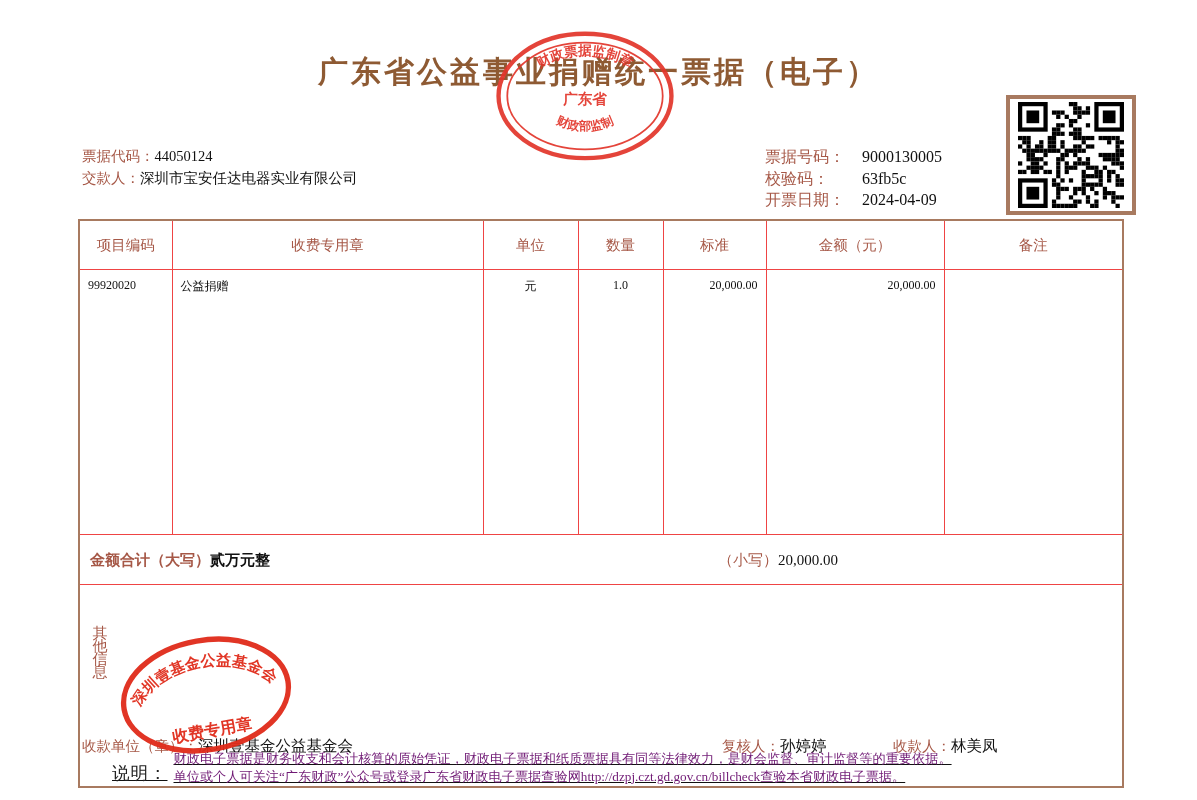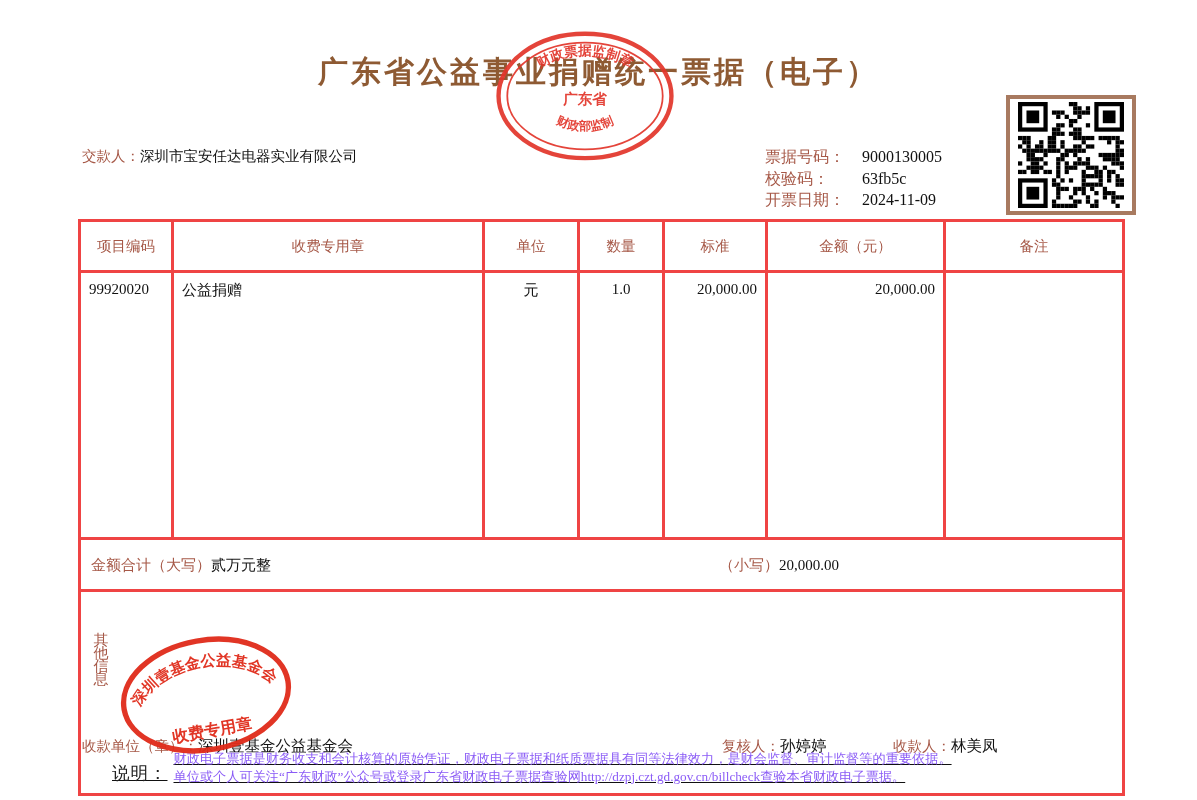--- a/index.html
+++ b/index.html
@@ -21,45 +21,45 @@
   .val{color:#111;}
   .info-right .lbl{display:inline-block;width:97px;}
 
   
   .qr-frame{position:absolute;left:1006px;top:95px;width:122px;height:112px;
             border:4px solid #a87a60;background:#fff;display:flex;align-items:center;justify-content:center;}
 
   
   table.main{position:absolute;left:78px;top:219px;border-collapse:collapse;table-layout:fixed;
              width:1044px;}
-  table.main td,table.main th{border:3px solid #ef4444;padding:8px;font-weight:normal;overflow:hidden;}
+  table.main td,table.main th{border:1px solid #ef4444;padding:8px;font-weight:normal;overflow:hidden;}
   table.main{border:2px solid #a87a60;}
   th.h{height:32px;color:#a65847;font-size:14.5px;text-align:center;}
-  td.d{height:248px;vertical-align:top;font-size:15px;padding-top:5px;}
+  td.d{height:248px;vertical-align:top;font-size:12px;padding-top:5px;}
   td.code{padding-left:3px;}
   td.name{padding-left:7px;}
   td.ctr{text-align:center;}
   td.rt{text-align:right;padding-right:3px;}
   td.rt2{text-align:right;padding-right:13px;}
   td.total-row{height:33px;position:relative;font-size:15px;}
-  .total-left{position:absolute;left:10px;top:50%;transform:translateY(-50%);white-space:nowrap;}
+  .total-left{position:absolute;left:10px;top:50%;transform:translateY(-50%);white-space:nowrap;font-weight:bold;}
   .total-small{position:absolute;left:638px;top:50%;transform:translateY(-50%);white-space:nowrap;}
   td.other-row{height:185px;position:relative;}
   .other-label{position:absolute;left:10px;top:28px;color:#a65847;font-size:15px;
                writing-mode:vertical-lr;letter-spacing:13px;}
 
   
   .footer-line{position:absolute;left:82px;top:736px;width:1040px;font-size:14.5px;}
   .f-unit{position:absolute;left:0;top:0;}
   .f-review{position:absolute;left:598px;top:0;margin-left:42px;}
   .f-payee{position:absolute;left:811px;top:0;}
   .f-val{font-size:15.5px;}
   .note{position:absolute;left:112px;top:750px;display:flex;align-items:flex-end;text-decoration:underline;}
   .note-label{font-size:17.5px;color:#222;margin-right:6px;letter-spacing:1px;}
-  .note-lines{font-size:13.2px;line-height:17.5px;color:#8b5cf6;}
+  .note-lines{font-size:13.2px;line-height:17.5px;color:#701a75;}
   svg text{font-family:"Liberation Serif","DejaVu Serif",serif;}
 </style>
 </head>
 <body>
 
 <div class="page">
 
   <div class="title">广东省公益事业捐赠统一票据（电子）</div>
 
   <svg class="stamp-top" viewBox="0 0 190 140">
@@ -68,27 +68,28 @@
       <path id="arcBot" d="M 42,72 A 54,44 0 0 0 148,72"></path>
     </defs>
     <ellipse cx="95" cy="72" rx="89" ry="64" fill="none" stroke="#e2352a" stroke-width="4.5"></ellipse>
     <ellipse cx="95" cy="72" rx="80" ry="55" fill="none" stroke="#e2352a" stroke-width="1.8"></ellipse>
     <text font-size="14" font-weight="bold" fill="#e2352a"><textPath href="#arcTop" startOffset="50%" text-anchor="middle">财政票据监制章</textPath></text>
     <text x="95" y="80" text-anchor="middle" font-size="15" font-weight="bold" fill="#e2352a">广东省</text>
     <text font-size="12.5" font-weight="bold" fill="#e2352a"><textPath href="#arcBot" startOffset="50%" text-anchor="middle">财政部监制</textPath></text>
   </svg>
 
   <div class="info-left">
+    <div><span class="lbl">票据代码：</span><span class="val">44050124</span></div>
     <div><span class="lbl">交款人：</span><span class="val">深圳市宝安任达电器实业有限公司</span></div>
   </div>
 
   <div class="info-right">
     <div><span class="lbl">票据号码：</span><span class="val">9000130005</span></div>
     <div><span class="lbl">校验码：</span><span class="val">63fb5c</span></div>
-    <div><span class="lbl">开票日期：</span><span class="val">2024-11-09</span></div>
+    <div><span class="lbl">开票日期：</span><span class="val">2024-04-09</span></div>
   </div>
 
   <div class="qr-frame">
     <svg id="qr-svg" width="106" height="106" viewBox="0 0 110 110">
         <g fill="#000">
           <rect x="52.8" y="0.0" width="4.4" height="4.4"></rect>
           <rect x="57.2" y="0.0" width="4.4" height="4.4"></rect>
           <rect x="57.2" y="4.4" width="4.4" height="4.4"></rect>
           <rect x="61.6" y="4.4" width="4.4" height="4.4"></rect>
           <rect x="70.4" y="4.4" width="4.4" height="4.4"></rect>

